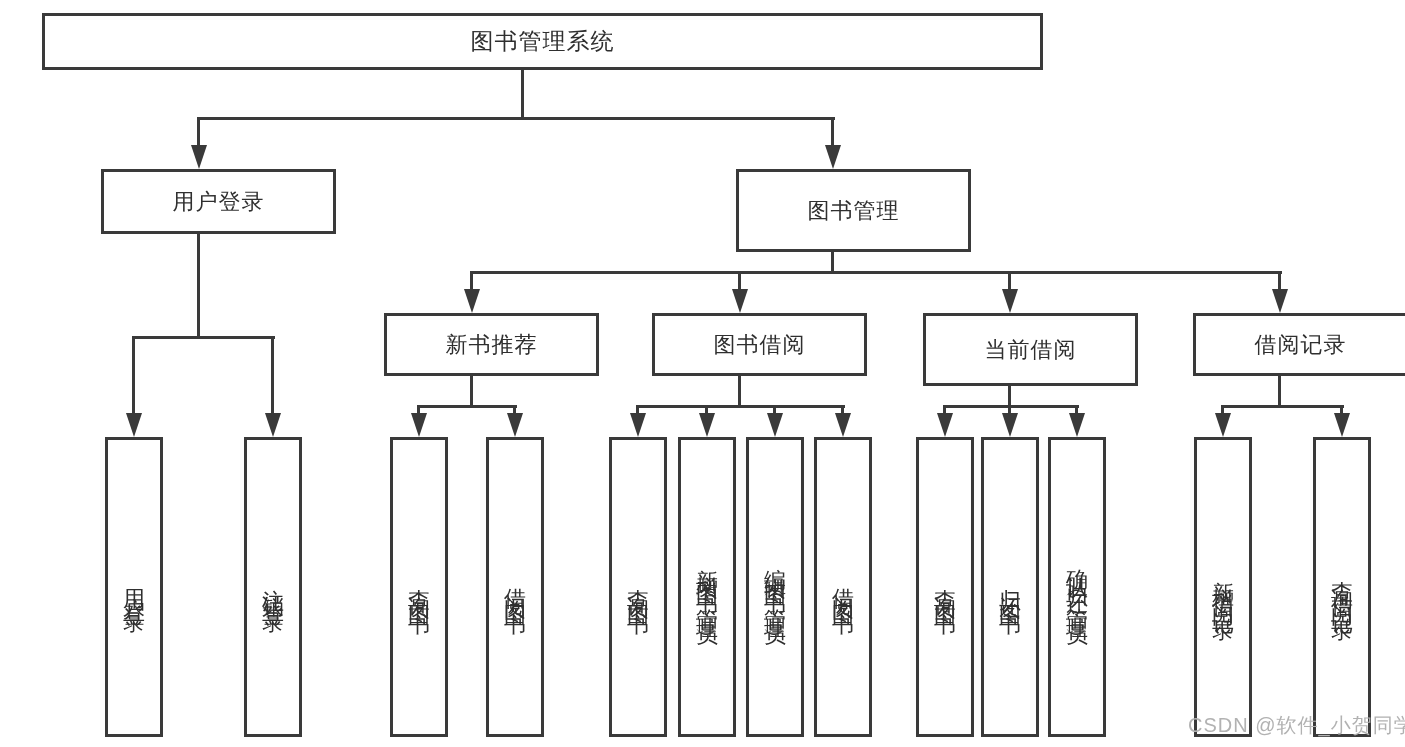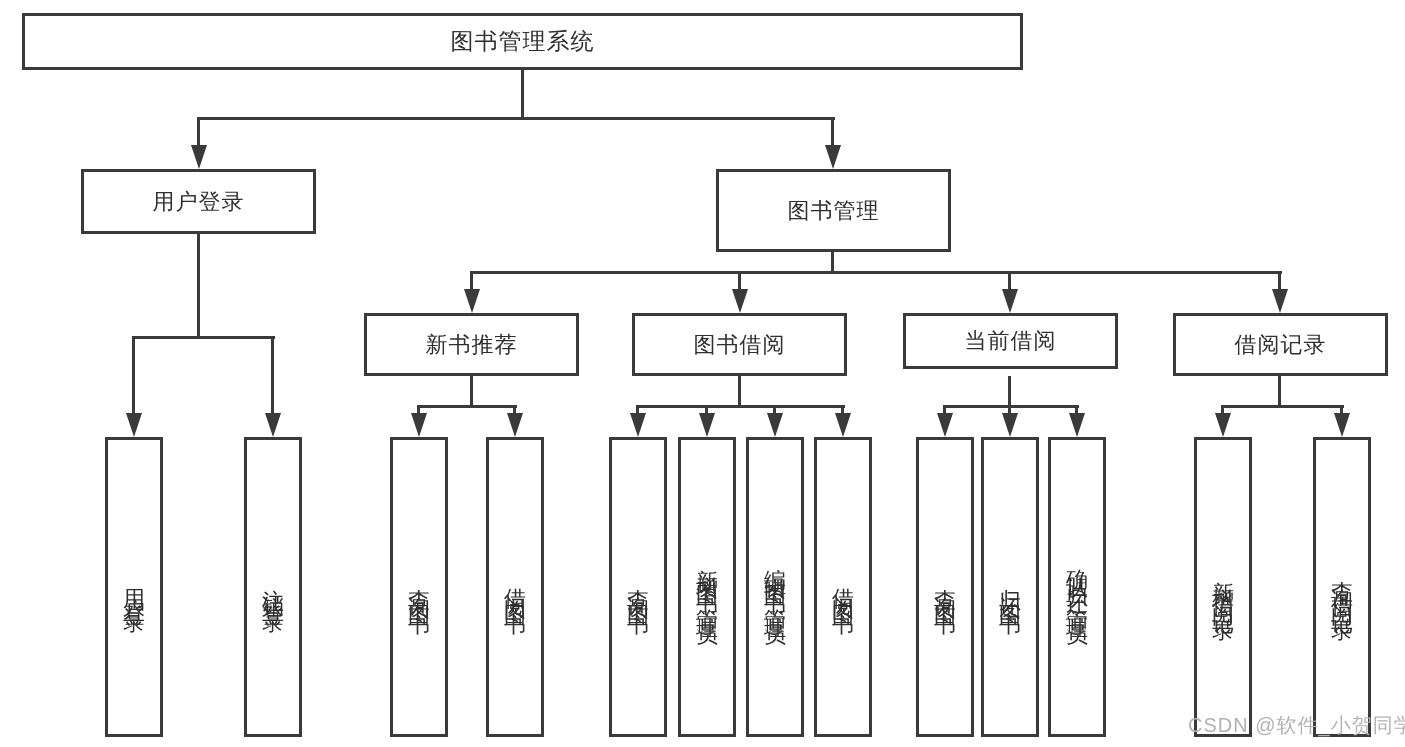--- a/index.html
+++ b/index.html
@@ -12,21 +12,21 @@
     background:var(--background);
     font-family:"Liberation Sans","DejaVu Sans",sans-serif;
     color:var(--text);
   }
   .box{
     position:absolute;box-sizing:border-box;
     background:var(--box-fill);border:3px solid var(--box-border);
     display:flex;align-items:center;justify-content:center;
     font-size:22px;line-height:1;white-space:nowrap;
   }
-  .box.h{letter-spacing:1px;}
+  .box.h{letter-spacing:1px;margin-left:20px;}
   .box.root{font-size:23px;}
   .box.v{
     writing-mode:vertical-rl;text-orientation:mixed;
     letter-spacing:8px;font-size:22px;white-space:normal;
   }
   .hline{position:absolute;height:3px;background:var(--line);}
   .vline{position:absolute;width:3px;background:var(--line);}
   .arrow{
     position:absolute;width:0;height:0;
     border-left:8px solid transparent;border-right:8px solid transparent;
@@ -102,21 +102,21 @@
   <div class="vline" style="left:1340px;top:405px;height:10px"></div>
   <div class="arrow" style="left:1334px;top:413px"></div>
 
   <div class="box h root" style="left:22px;top:13px;width:1001px;height:57px">图书管理系统</div>
 
   <div class="box h" style="left:81px;top:169px;width:235px;height:65px">用户登录</div>
   <div class="box h" style="left:716px;top:169px;width:235px;height:83px">图书管理</div>
 
   <div class="box h" style="left:364px;top:313px;width:215px;height:63px">新书推荐</div>
   <div class="box h" style="left:632px;top:313px;width:215px;height:63px">图书借阅</div>
-  <div class="box h" style="left:903px;top:313px;width:215px;height:56px">当前借阅</div>
+  <div class="box h" style="left:903px;top:313px;width:215px;height:73px">当前借阅</div>
   <div class="box h" style="left:1173px;top:313px;width:215px;height:63px">借阅记录</div>
 
   <div class="box v" style="left:105px;top:437px;width:58px;height:300px">用户登录</div>
   <div class="box v" style="left:244px;top:437px;width:58px;height:300px">注销登录</div>
 
   <div class="box v" style="left:390px;top:437px;width:58px;height:300px">查询图书</div>
   <div class="box v" style="left:486px;top:437px;width:58px;height:300px">借阅图书</div>
 
   <div class="box v" style="left:609px;top:437px;width:58px;height:300px">查询图书</div>
   <div class="box v" style="left:678px;top:437px;width:58px;height:300px">新增图书（管理员）</div>

